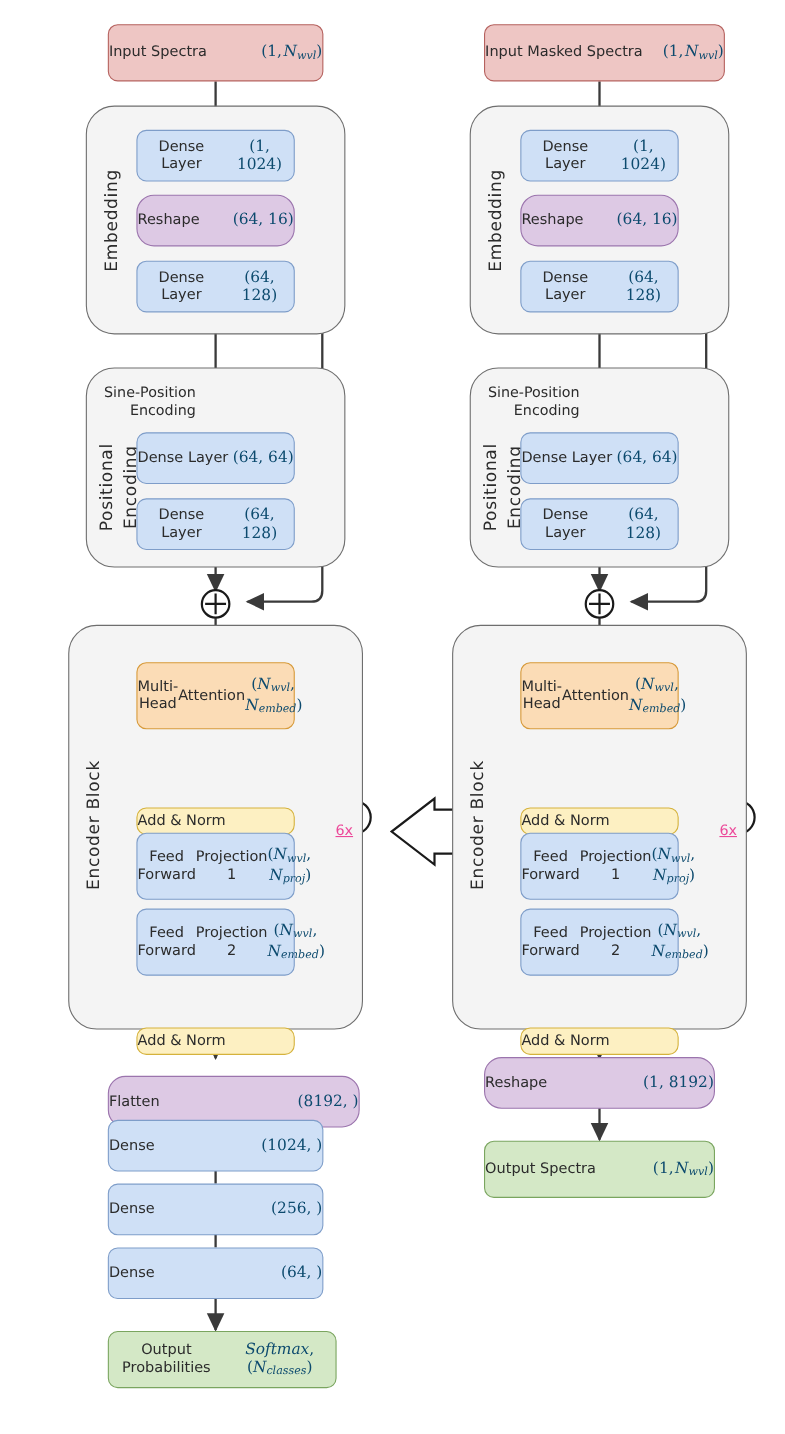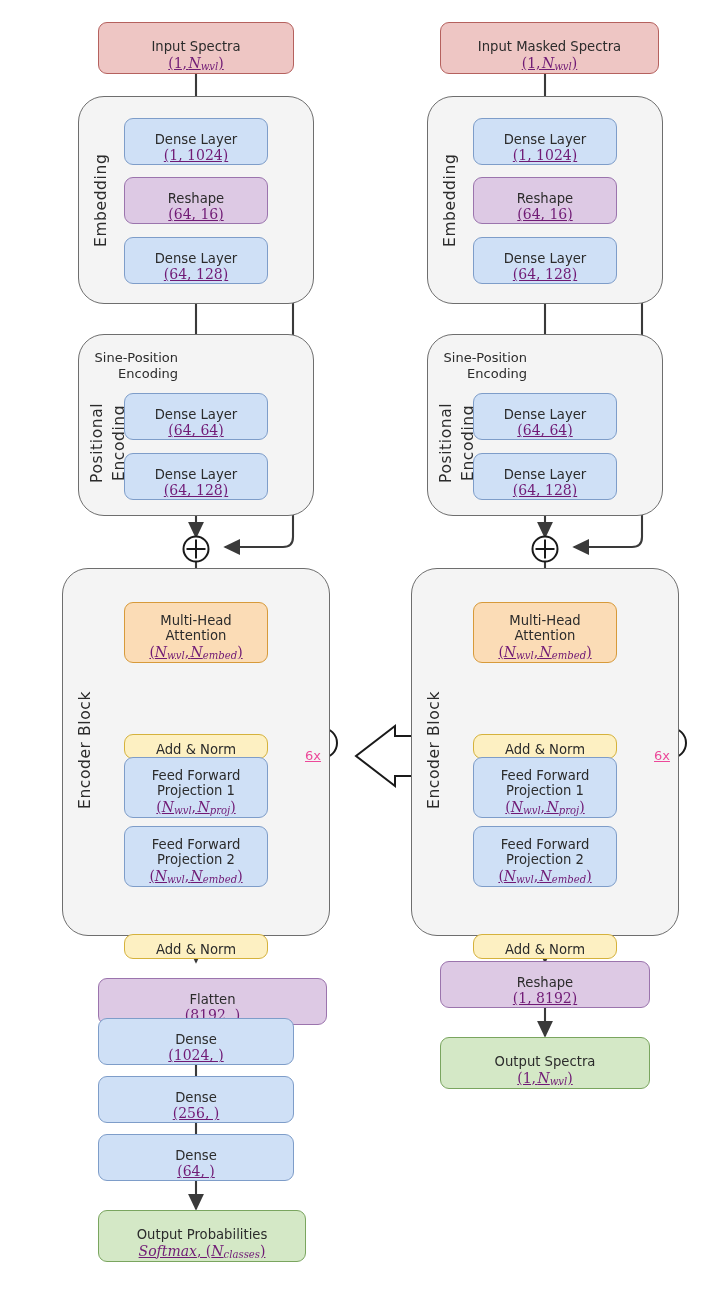--- a/index.html
+++ b/index.html
@@ -29,33 +29,33 @@
     white-space:nowrap;
     text-align:center;
   }
 
   
   .node{
     position:absolute;
     box-sizing:border-box;
     border-radius:9px;
     border:1.3px solid #7f7f7f;
-    display:flex;flex-direction:column;
-    align-items:center;justify-content:flex-end;
+    display:flex;flex-direction:row;
+    align-items:center;justify-content:space-between;
     text-align:center;
     line-height:1.18;
   }
   .node .t1{font-size:13.2px;color:#2b2b2b;}
-  .node .t2{font-size:14px;color:#701a75;font-family:"DejaVu Serif", serif;text-decoration:underline;}
+  .node .t2{font-size:14px;color:#0c4a6e;font-family:"DejaVu Serif", serif;}
   .node .t2 i{font-style:italic;}
   .sub{font-size:.72em;vertical-align:-.22em;font-style:italic;}
 
   .c-input  {background:#eec6c4;border-color:#b5615e;}
   .c-dense  {background:#cfe0f6;border-color:#7e9dc9;}
-  .c-reshape{background:#ddc9e4;border-color:#9b74ad;}
+  .c-reshape{background:#ddc9e4;border-color:#9b74ad;border-radius:16px;}
   .c-attn   {background:#fbdcb6;border-color:#d79a3a;}
   .c-norm   {background:#fdf0c2;border-color:#d5b23c;margin-top:44px;}
   .c-out    {background:#d4e8c6;border-color:#7aa55f;}
 
   
   .sinelabel{
     position:absolute;font-size:13px;color:#2b2b2b;
     text-align:right;line-height:1.2;white-space:nowrap;
   }
   

